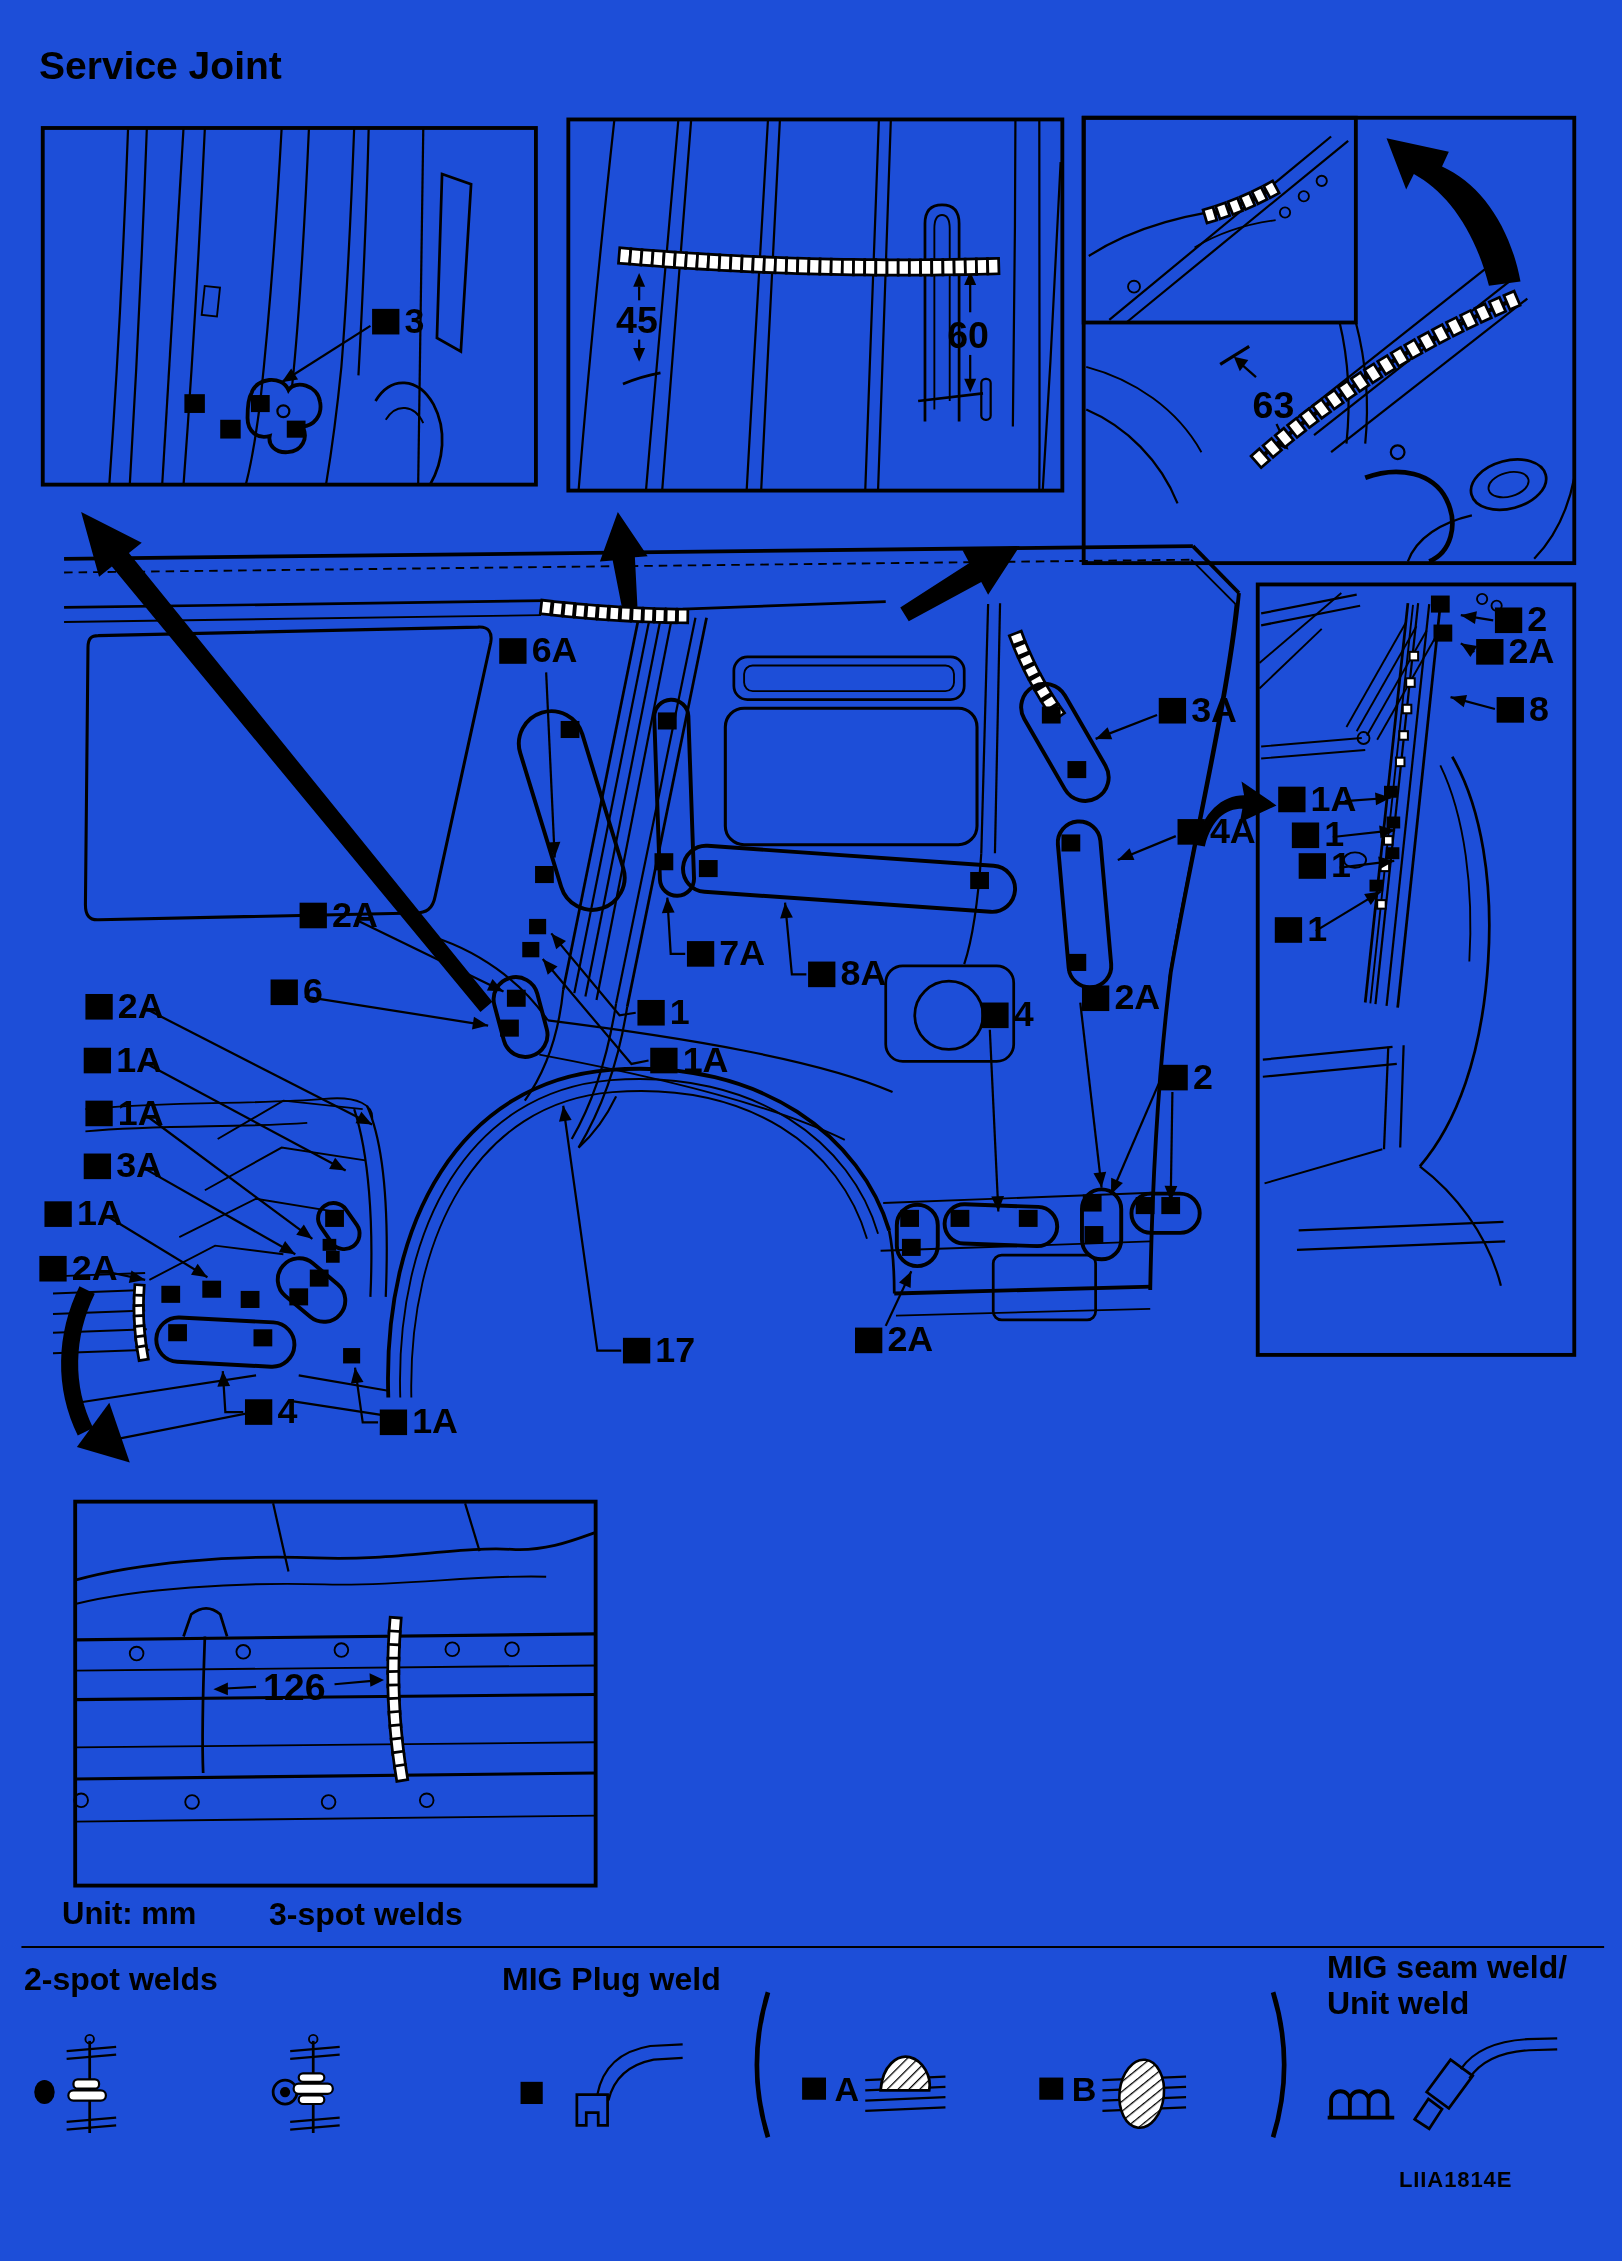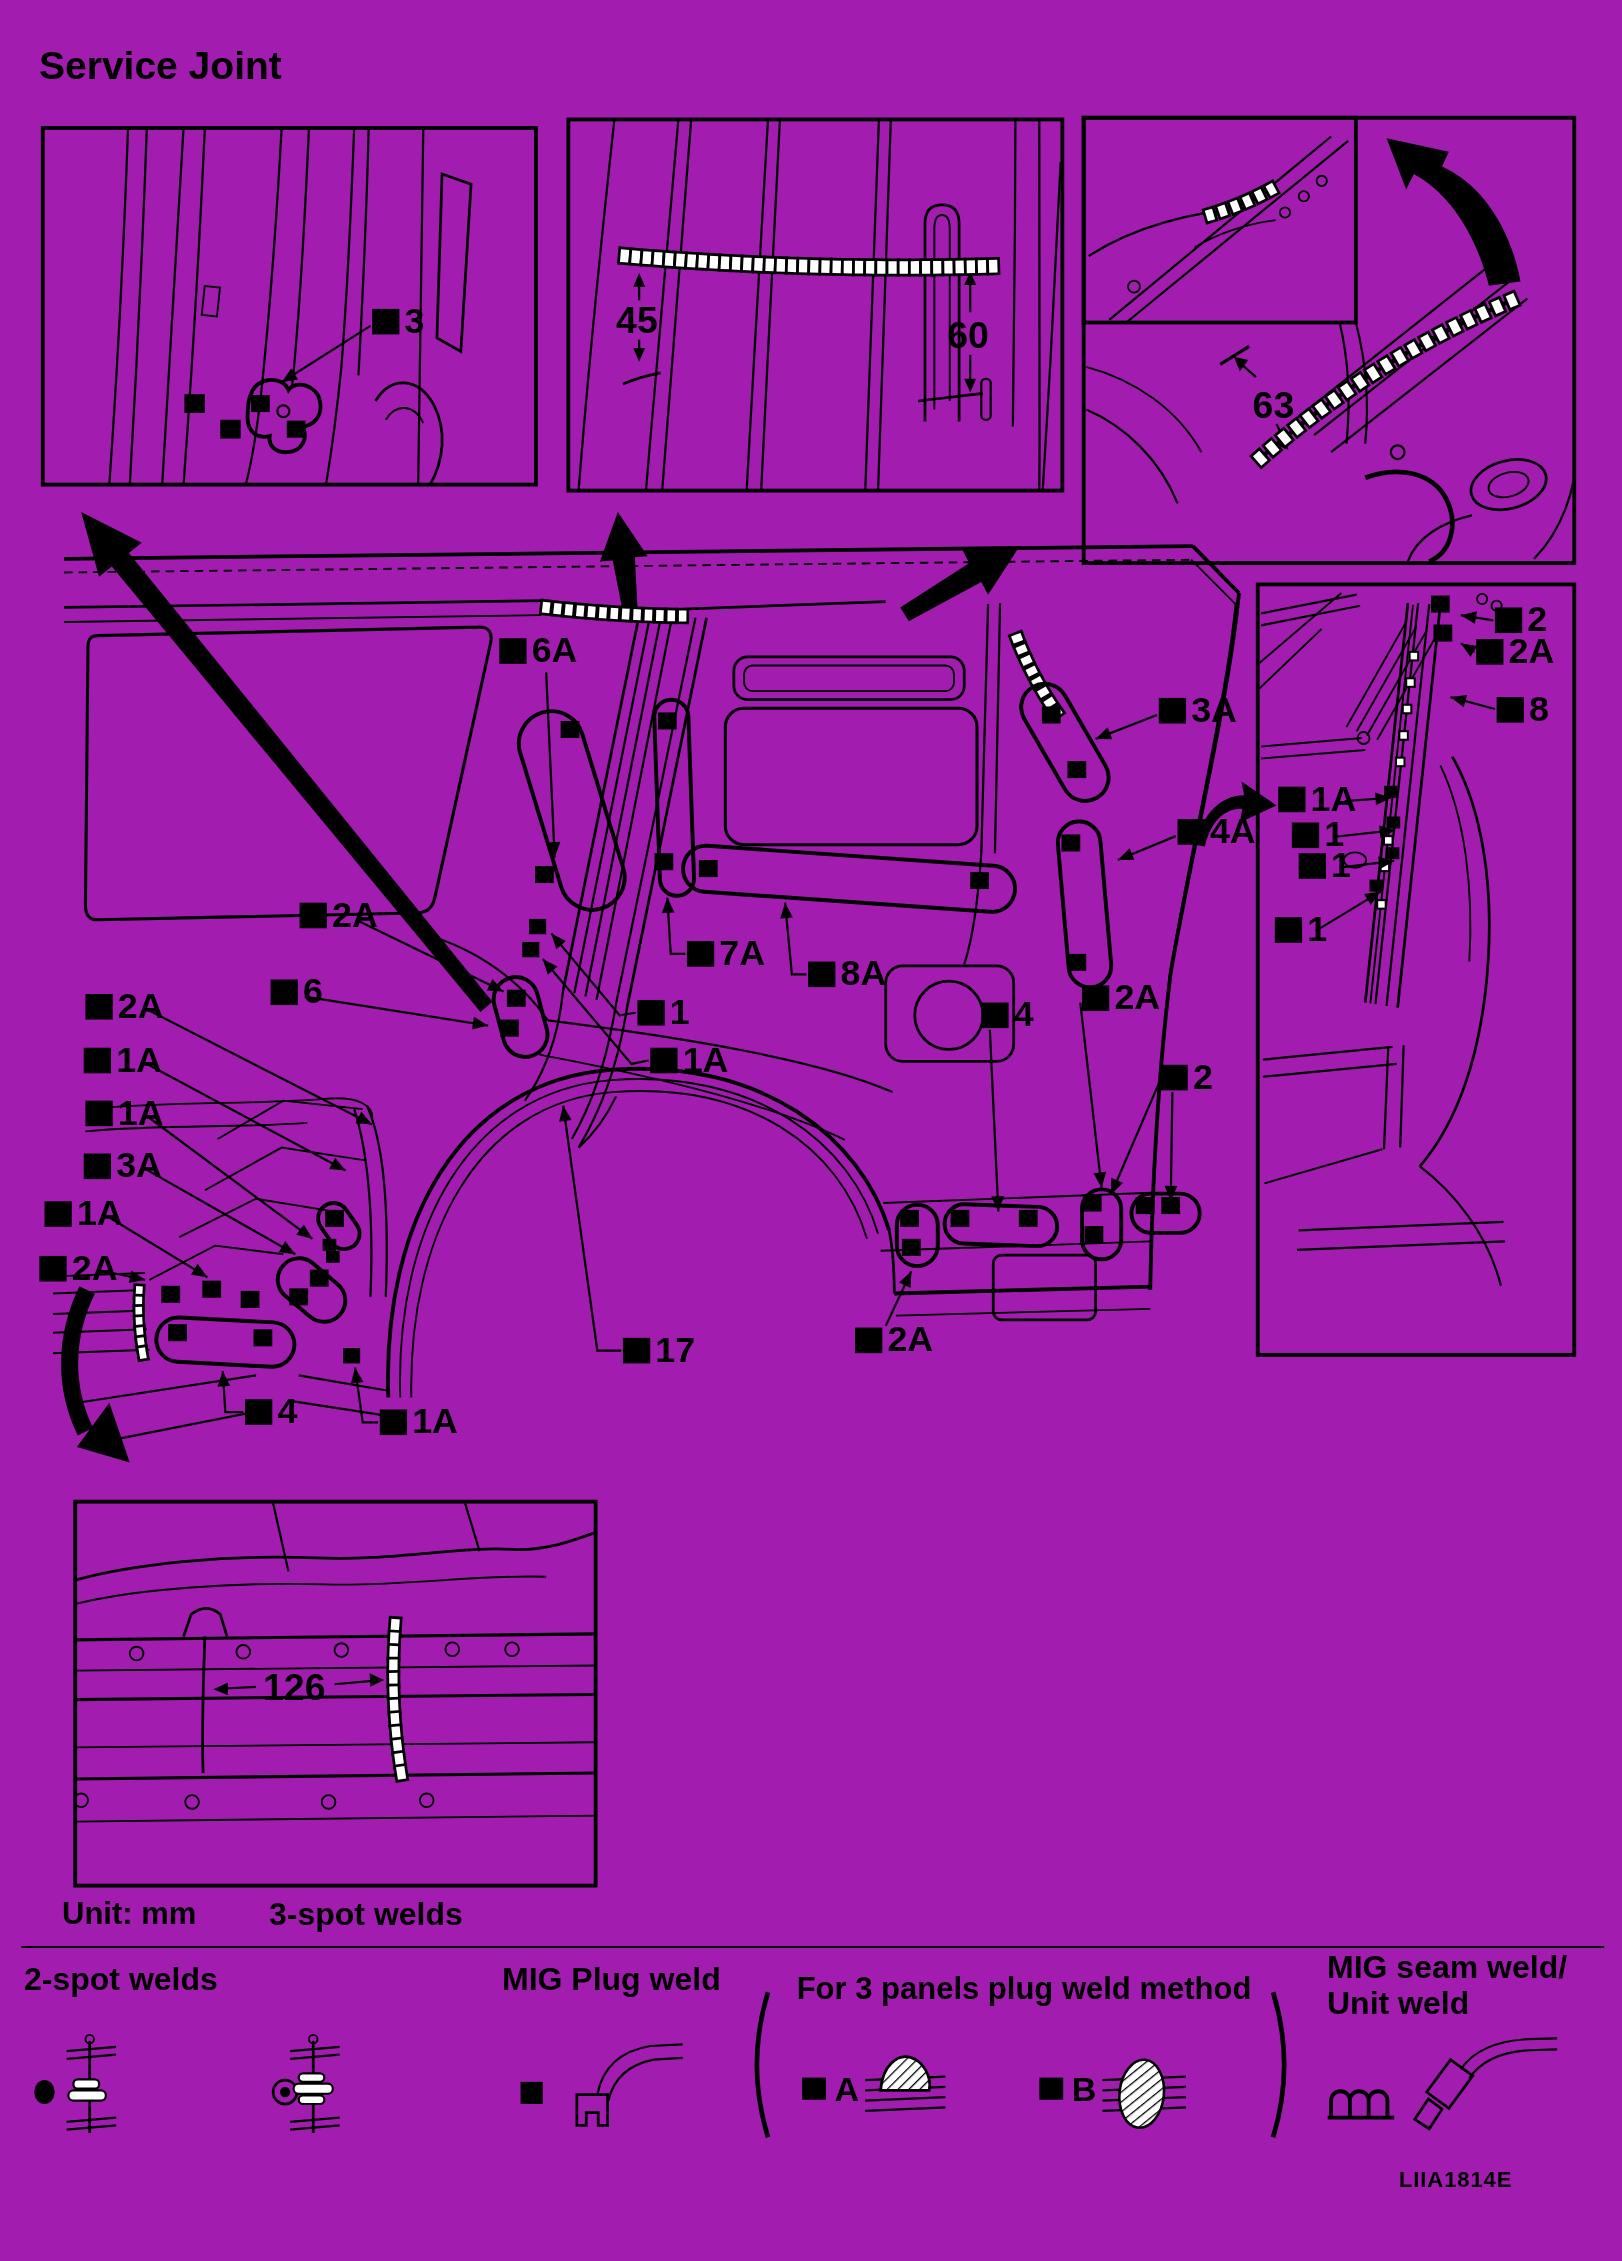--- a/index.html
+++ b/index.html
@@ -1,16 +1,16 @@
 <!DOCTYPE html>
 <html style="font-size:13.7px"><head>
 <meta charset="utf-8">
 <style>
   html,body{margin:0;padding:0;background:#e8e8e8;}
-  #stage{position:relative;width:1623px;height:2261px;background:#a21caf;
+  #stage{position:relative;width:1623px;height:2261px;background:#1d4ed8;
          font-family:"Liberation Sans",sans-serif;color:#000;overflow:hidden;}
   #art{position:absolute;left:0;top:0;}
   .abs{position:absolute;white-space:nowrap;}
   .ttl{font-size:39px;font-weight:bold;letter-spacing:0;}
   .leg{font-size:32px;font-weight:bold;}
   .unit{font-size:31px;font-weight:bold;}
   .code{font-size:22px;font-weight:normal;letter-spacing:0.9px;}
   svg text{font-family:"Liberation Sans",sans-serif;font-weight:bold;fill:#000;}
   svg .ln{stroke:#000;fill:none;}
   .s2{stroke-width:2.2}.s25{stroke-width:2.6}.s3{stroke-width:3.2}
@@ -720,19 +720,18 @@
           <rect x="1494" y="1075" width="32" height="30" fill="#000"></rect>
           <text x="1532" y="1103" font-size="42">1</text>
         </g>
       </g>
 </svg>
 
 <div class="abs unit" style="left:62px;top:1896px;">Unit: mm</div>
 <div class="abs leg" style="left:24px;top:1961px;">2-spot welds</div>
 <div class="abs leg" style="left:269px;top:1896px;text-align:center;">3-spot welds</div>
 <div class="abs leg" style="left:502px;top:1961px;">MIG Plug weld</div>
-<div class="abs leg" style="left:781px;top:1971px;width:486px;text-align:center;font-size:31px;">For 3 panels plug weld method</div>
 <div class="abs leg" style="left:1327px;top:1949px;font-size:32px;">MIG seam weld/</div>
 <div class="abs leg" style="left:1327px;top:1985px;font-size:32px;">Unit weld</div>
 <div class="abs code" style="left:1399px;top:2167px;font-weight:bold;">LIIA1814E</div>
 
 </div>
 
 
 </body></html>

